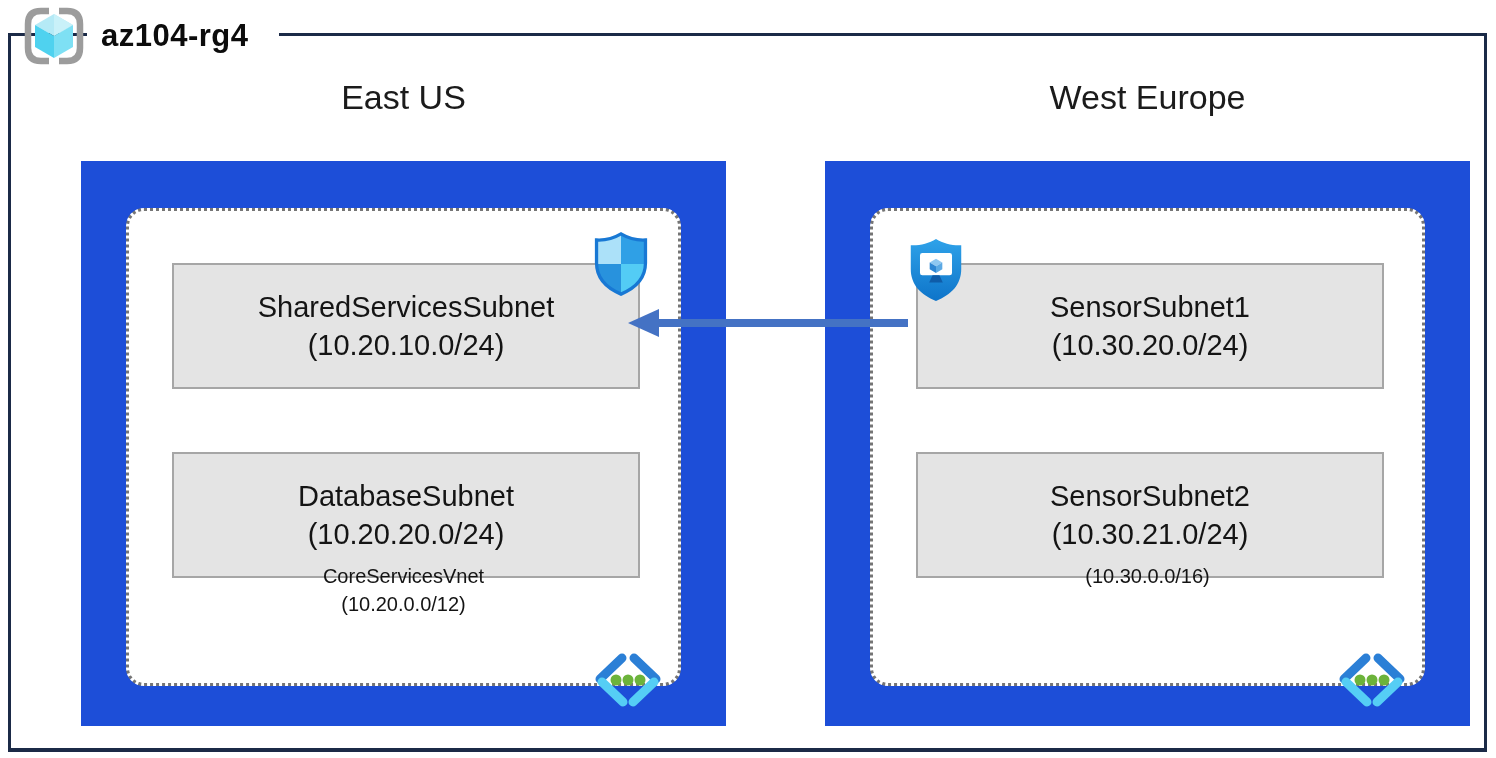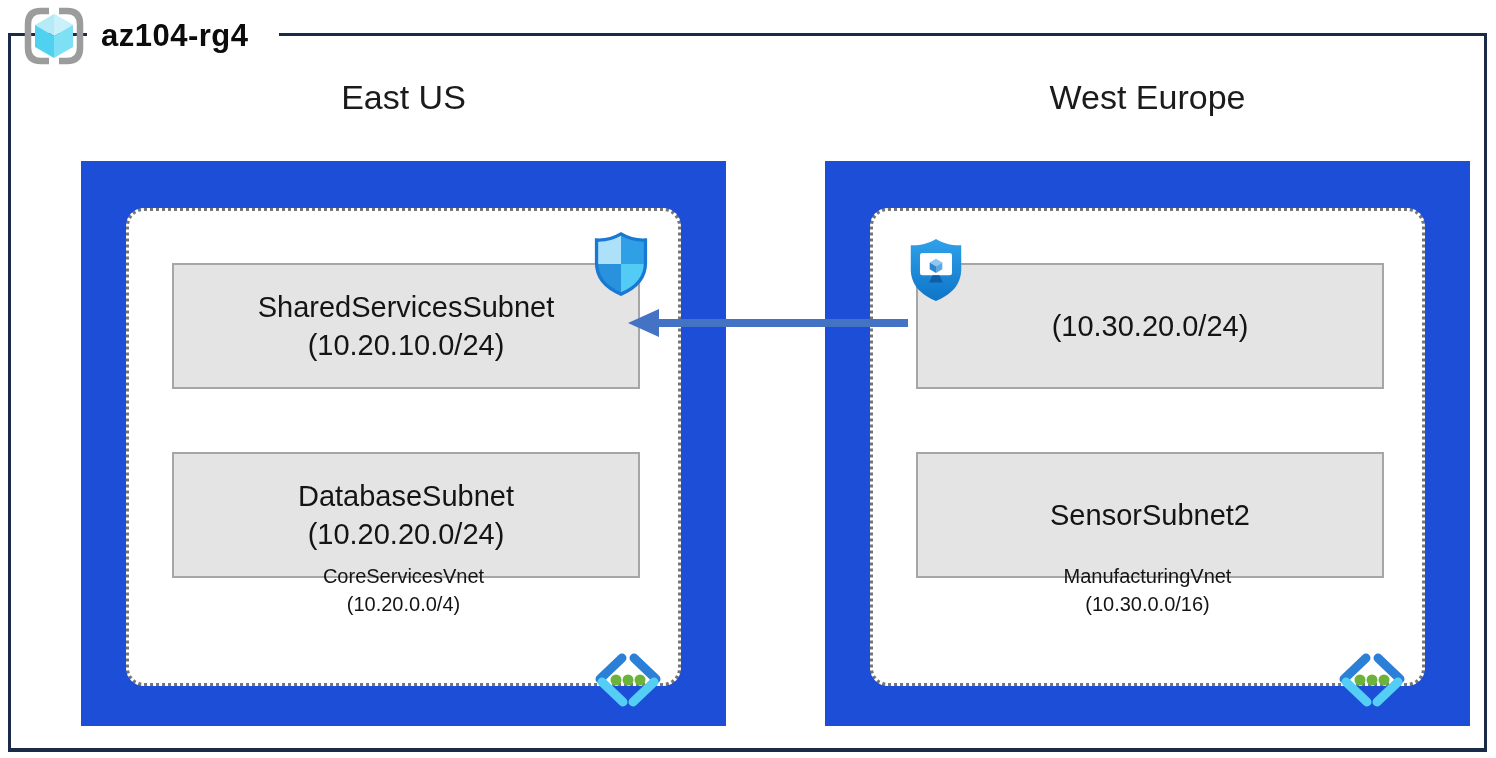--- a/index.html
+++ b/index.html
@@ -100,21 +100,21 @@
           <div>(10.20.10.0/24)</div>
         </div>
 
         <div class="subnet s2">
           <div>DatabaseSubnet</div>
           <div>(10.20.20.0/24)</div>
         </div>
 
         <div class="vnet-label">
           <div>CoreServicesVnet</div>
-          <div>(10.20.0.0/4)</div>
+          <div>(10.20.0.0/12)</div>
         </div>
 
         <svg class="nsg-icon" viewBox="0 0 60 68">
           <defs>
             <clipPath id="shieldClipA">
               <path d="M30 2 C37.5 6.5 47 9 56 8.5 L56 33 C56 49.5 45.5 59.5 30 66 C14.5 59.5 4 49.5 4 33 L4 8.5 C13 9 22.5 6.5 30 2 Z"></path>
             </clipPath>
           </defs>
           <g clip-path="url(#shieldClipA)">
             <rect x="0" y="0" width="30" height="34" fill="#ACE1F9"></rect>
@@ -138,29 +138,30 @@
       </div>
     </div>
   </div>
 
   <div class="region west">
     <div class="region-label">West Europe</div>
     <div class="region-body">
       <div class="vnet">
 
         <div class="subnet s1">
+          <div>SensorSubnet1</div>
           <div>(10.30.20.0/24)</div>
         </div>
 
         <div class="subnet s2">
           <div>SensorSubnet2</div>
+          <div>(10.30.21.0/24)</div>
         </div>
 
         <div class="vnet-label">
-          <div>ManufacturingVnet</div>
           <div>(10.30.0.0/16)</div>
         </div>
 
         <svg class="asg-icon" viewBox="0 0 60 68">
           <defs>
             <linearGradient id="asgGrad" x1="0" y1="0" x2="0" y2="1">
               <stop offset="0" stop-color="#2FA2E9"></stop>
               <stop offset="1" stop-color="#0E74C9"></stop>
             </linearGradient>
           </defs>

